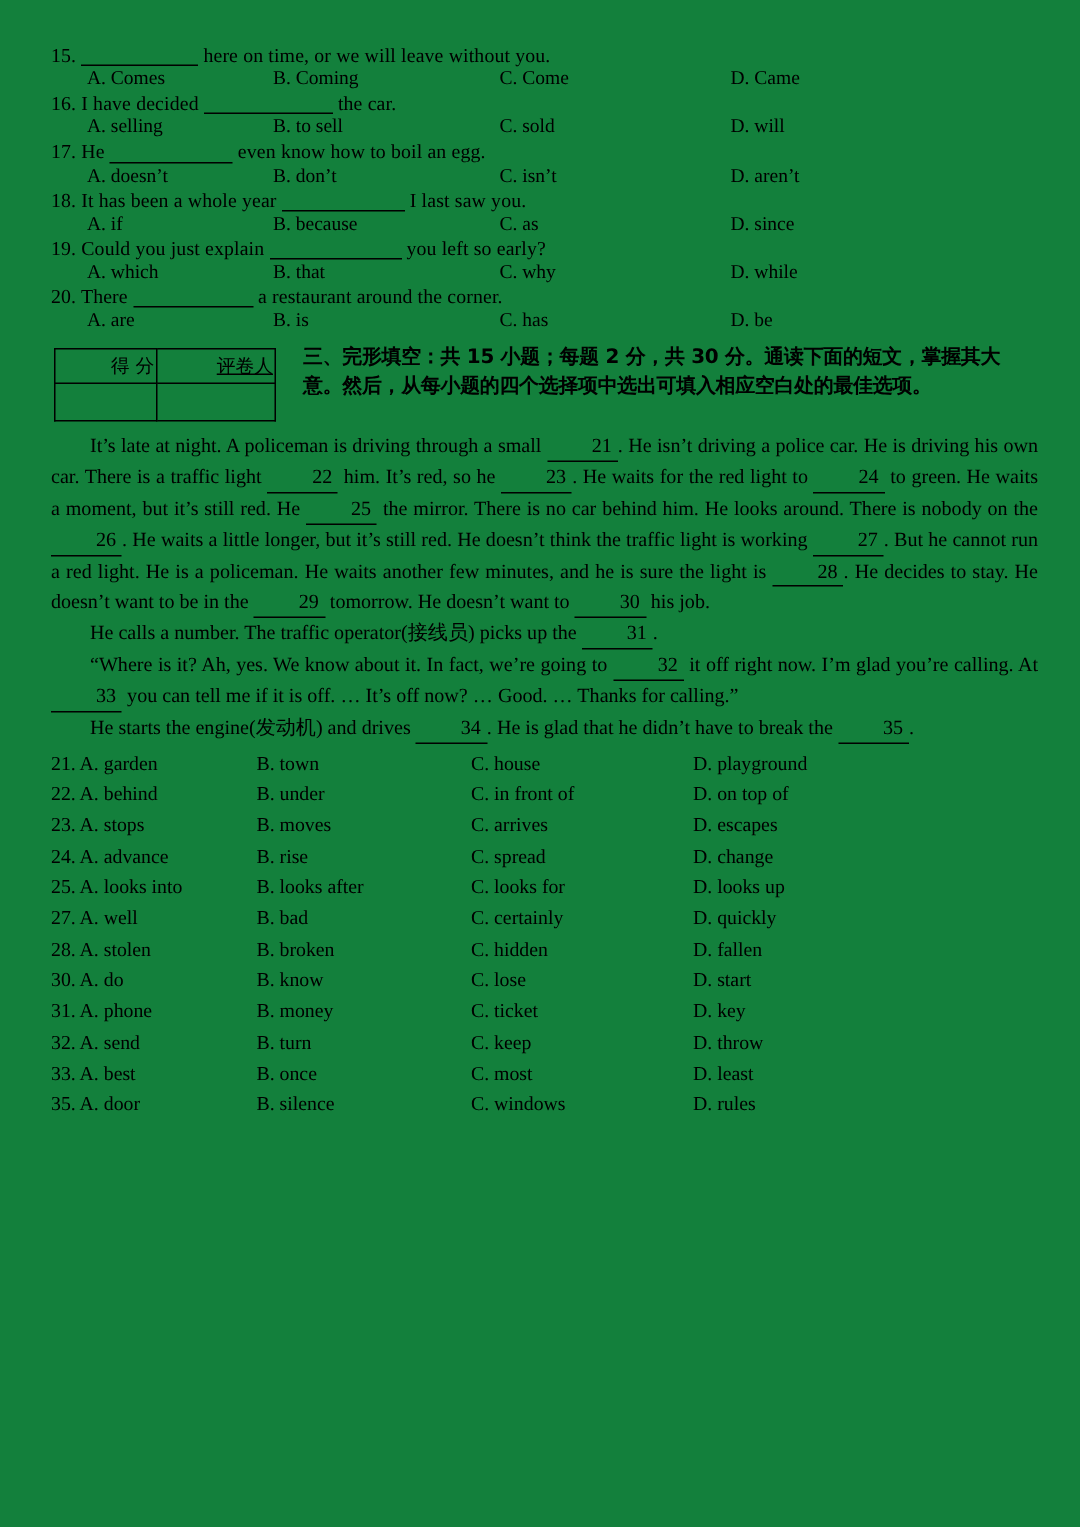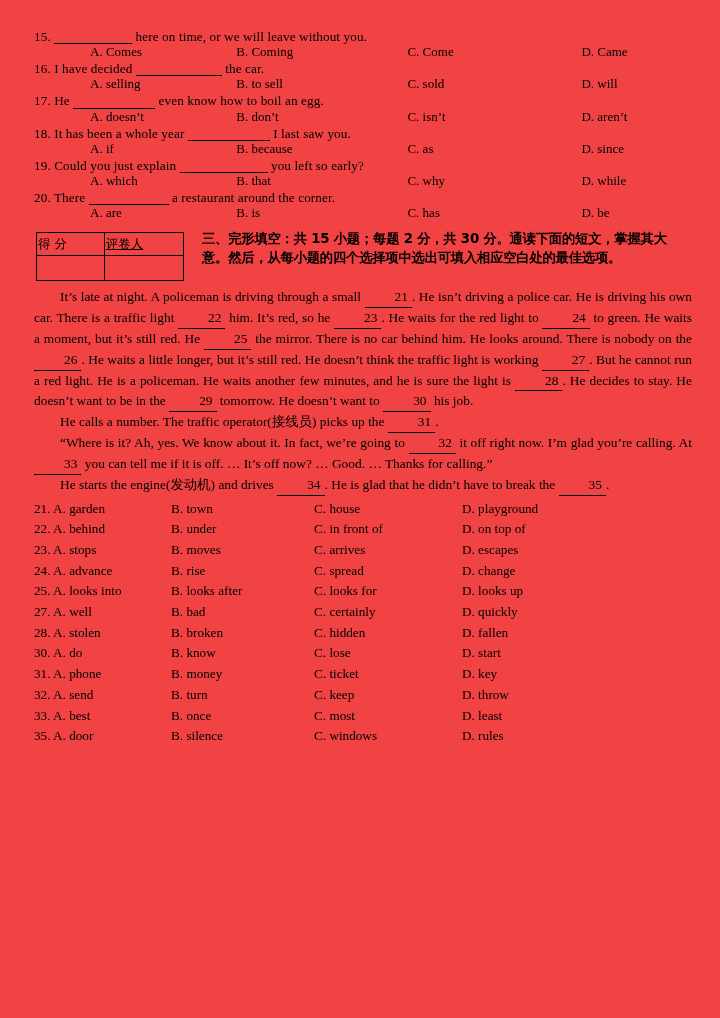--- a/index.html
+++ b/index.html
@@ -14,21 +14,21 @@
     color: #000000;
     overflow: hidden;
     position: relative;
   }
   .page {
     position: relative;
     width: 720px;
     height: 1018px;
     padding: 30px 28px 0 34px;
     box-sizing: border-box;
-    background: #ef4444;
+    background: #15803d;
     filter: contrast(1.02);
   }
   
   .qblock {
     font-size: 13.2px;
     line-height: 1.0;
   }
   .qstem {
     margin: 0 0 1px 0;
     white-space: nowrap;
@@ -39,21 +39,20 @@
     border-bottom: 1px solid #000;
     vertical-align: baseline;
   }
   .opts {
     display: flex;
     margin: 0 0 4px 0;
     padding-left: 24px;
   }
   .opt {
     font-size: 13px;
-    margin-left: 32px;
   }
   .opt.o1 { width: 124px; }
   .opt.o2 { width: 151px; }
   .opt.o3 { width: 154px; }
   .opt.o4 { width: 120px; }
 
   
   .sec-head {
     display: flex;
     align-items: flex-start;
@@ -64,21 +63,21 @@
     border: 1px solid #000;
     border-collapse: collapse;
     width: 148px;
     margin-left: 2px;
     margin-top: 2px;
     flex: none;
   }
   .score-box td {
     border: 1px solid #000;
     height: 20px;
-    text-align: left;
+    text-align: right;
     font-size: 12.5px;
     font-family: "DejaVu Sans", sans-serif;
   }
   .score-box td.c1 { width: 68px; }
   .score-box td.c2 { width: 80px; text-decoration: underline; }
   .score-box tr.empty td { height: 22px; }
   .sec-title {
     font-family: "DejaVu Sans", sans-serif;
     font-weight: bold;
     font-size: 13.3px;

